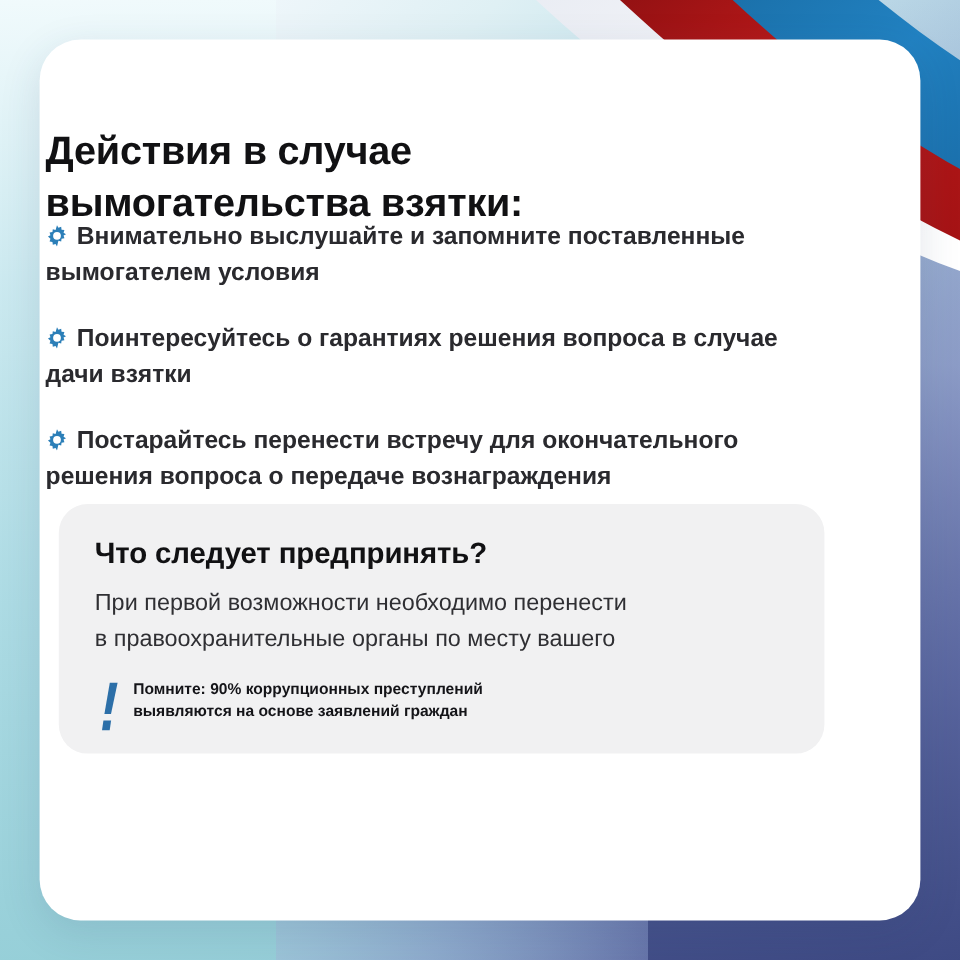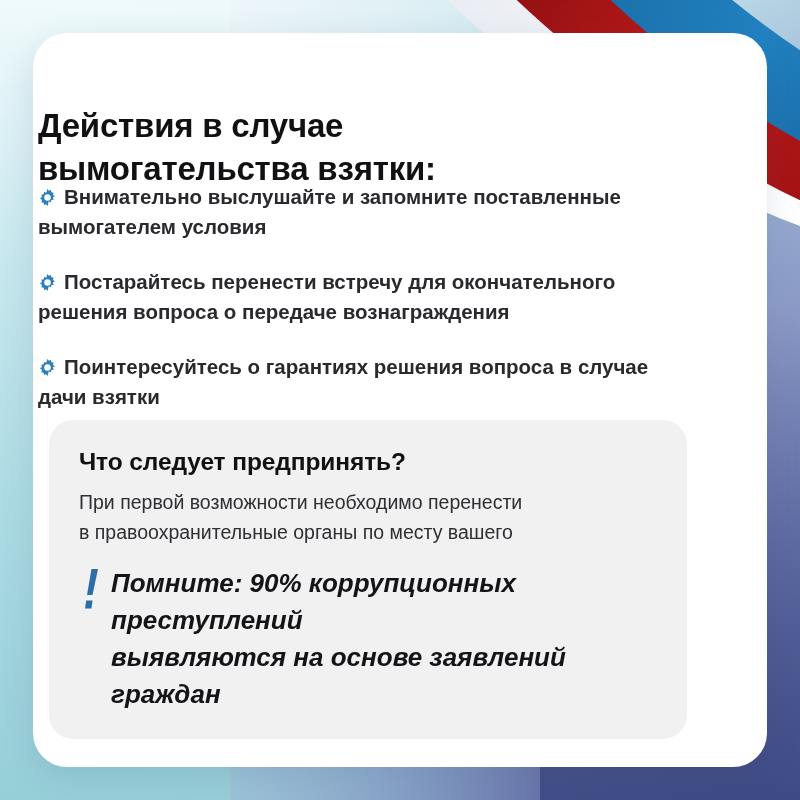--- a/index.html
+++ b/index.html
@@ -149,24 +149,23 @@
     padding-left: 32px;
   }
   #bang-icon {
     position: absolute;
     left: 2px;
     top: 2px;
     width: 20px;
     height: 44px;
   }
   #remember-text {
-    font-size: 26px;
+    font-size: 13px;
     line-height: 1.42;
     font-weight: 700;
-    font-style: italic;
     color: #141418;
   }
   #remember-text .rline { display: block; }
 </style>
 </head>
 <body>
 
 <div id="poster">
 
   <div id="bg-left-wash"></div>
@@ -211,28 +210,28 @@
       <svg class="gear-icon" viewBox="0 0 24 24" aria-hidden="true">
         <path fill="#2c7fb8" d="M12 0.8l1.5 2.6 2.9-0.9 0.4 3 3 0.4-0.9 2.9 2.6 1.5-2.6 1.5 0.9 2.9-3 0.4-0.4 3-2.9-0.9L12 23.2l-1.5-2.6-2.9 0.9-0.4-3-3-0.4 0.9-2.9L2.5 12.8l2.6-1.5-0.9-2.9 3-0.4 0.4-3 2.9 0.9z"></path>
         <circle cx="12" cy="12" r="4.1" fill="#ffffff"></circle>
       </svg><span class="bullet-text">Внимательно выслушайте и запомните поставленные вымогателем условия</span>
     </div>
 
     <div class="bullet">
       <svg class="gear-icon" viewBox="0 0 24 24" aria-hidden="true">
         <path fill="#2c7fb8" d="M12 0.8l1.5 2.6 2.9-0.9 0.4 3 3 0.4-0.9 2.9 2.6 1.5-2.6 1.5 0.9 2.9-3 0.4-0.4 3-2.9-0.9L12 23.2l-1.5-2.6-2.9 0.9-0.4-3-3-0.4 0.9-2.9L2.5 12.8l2.6-1.5-0.9-2.9 3-0.4 0.4-3 2.9 0.9z"></path>
         <circle cx="12" cy="12" r="4.1" fill="#ffffff"></circle>
-      </svg><span class="bullet-text">Постарайтесь перенести встречу для окончательного решения вопроса о передаче вознаграждения</span>
+      </svg><span class="bullet-text">Поинтересуйтесь о гарантиях решения вопроса в случае дачи взятки</span>
     </div>
 
     <div class="bullet">
       <svg class="gear-icon" viewBox="0 0 24 24" aria-hidden="true">
         <path fill="#2c7fb8" d="M12 0.8l1.5 2.6 2.9-0.9 0.4 3 3 0.4-0.9 2.9 2.6 1.5-2.6 1.5 0.9 2.9-3 0.4-0.4 3-2.9-0.9L12 23.2l-1.5-2.6-2.9 0.9-0.4-3-3-0.4 0.9-2.9L2.5 12.8l2.6-1.5-0.9-2.9 3-0.4 0.4-3 2.9 0.9z"></path>
         <circle cx="12" cy="12" r="4.1" fill="#ffffff"></circle>
-      </svg><span class="bullet-text">Поинтересуйтесь о гарантиях решения вопроса в случае дачи взятки</span>
+      </svg><span class="bullet-text">Постарайтесь перенести встречу для окончательного решения вопроса о передаче вознаграждения</span>
     </div>
 
   </div>
 
   <div id="callout">
     <div id="callout-heading">Что следует предпринять?</div>
 
     <div id="callout-body">
       <span class="cline">При первой возможности необходимо перенести</span>
       <span class="cline">в правоохранительные органы по месту вашего</span>

